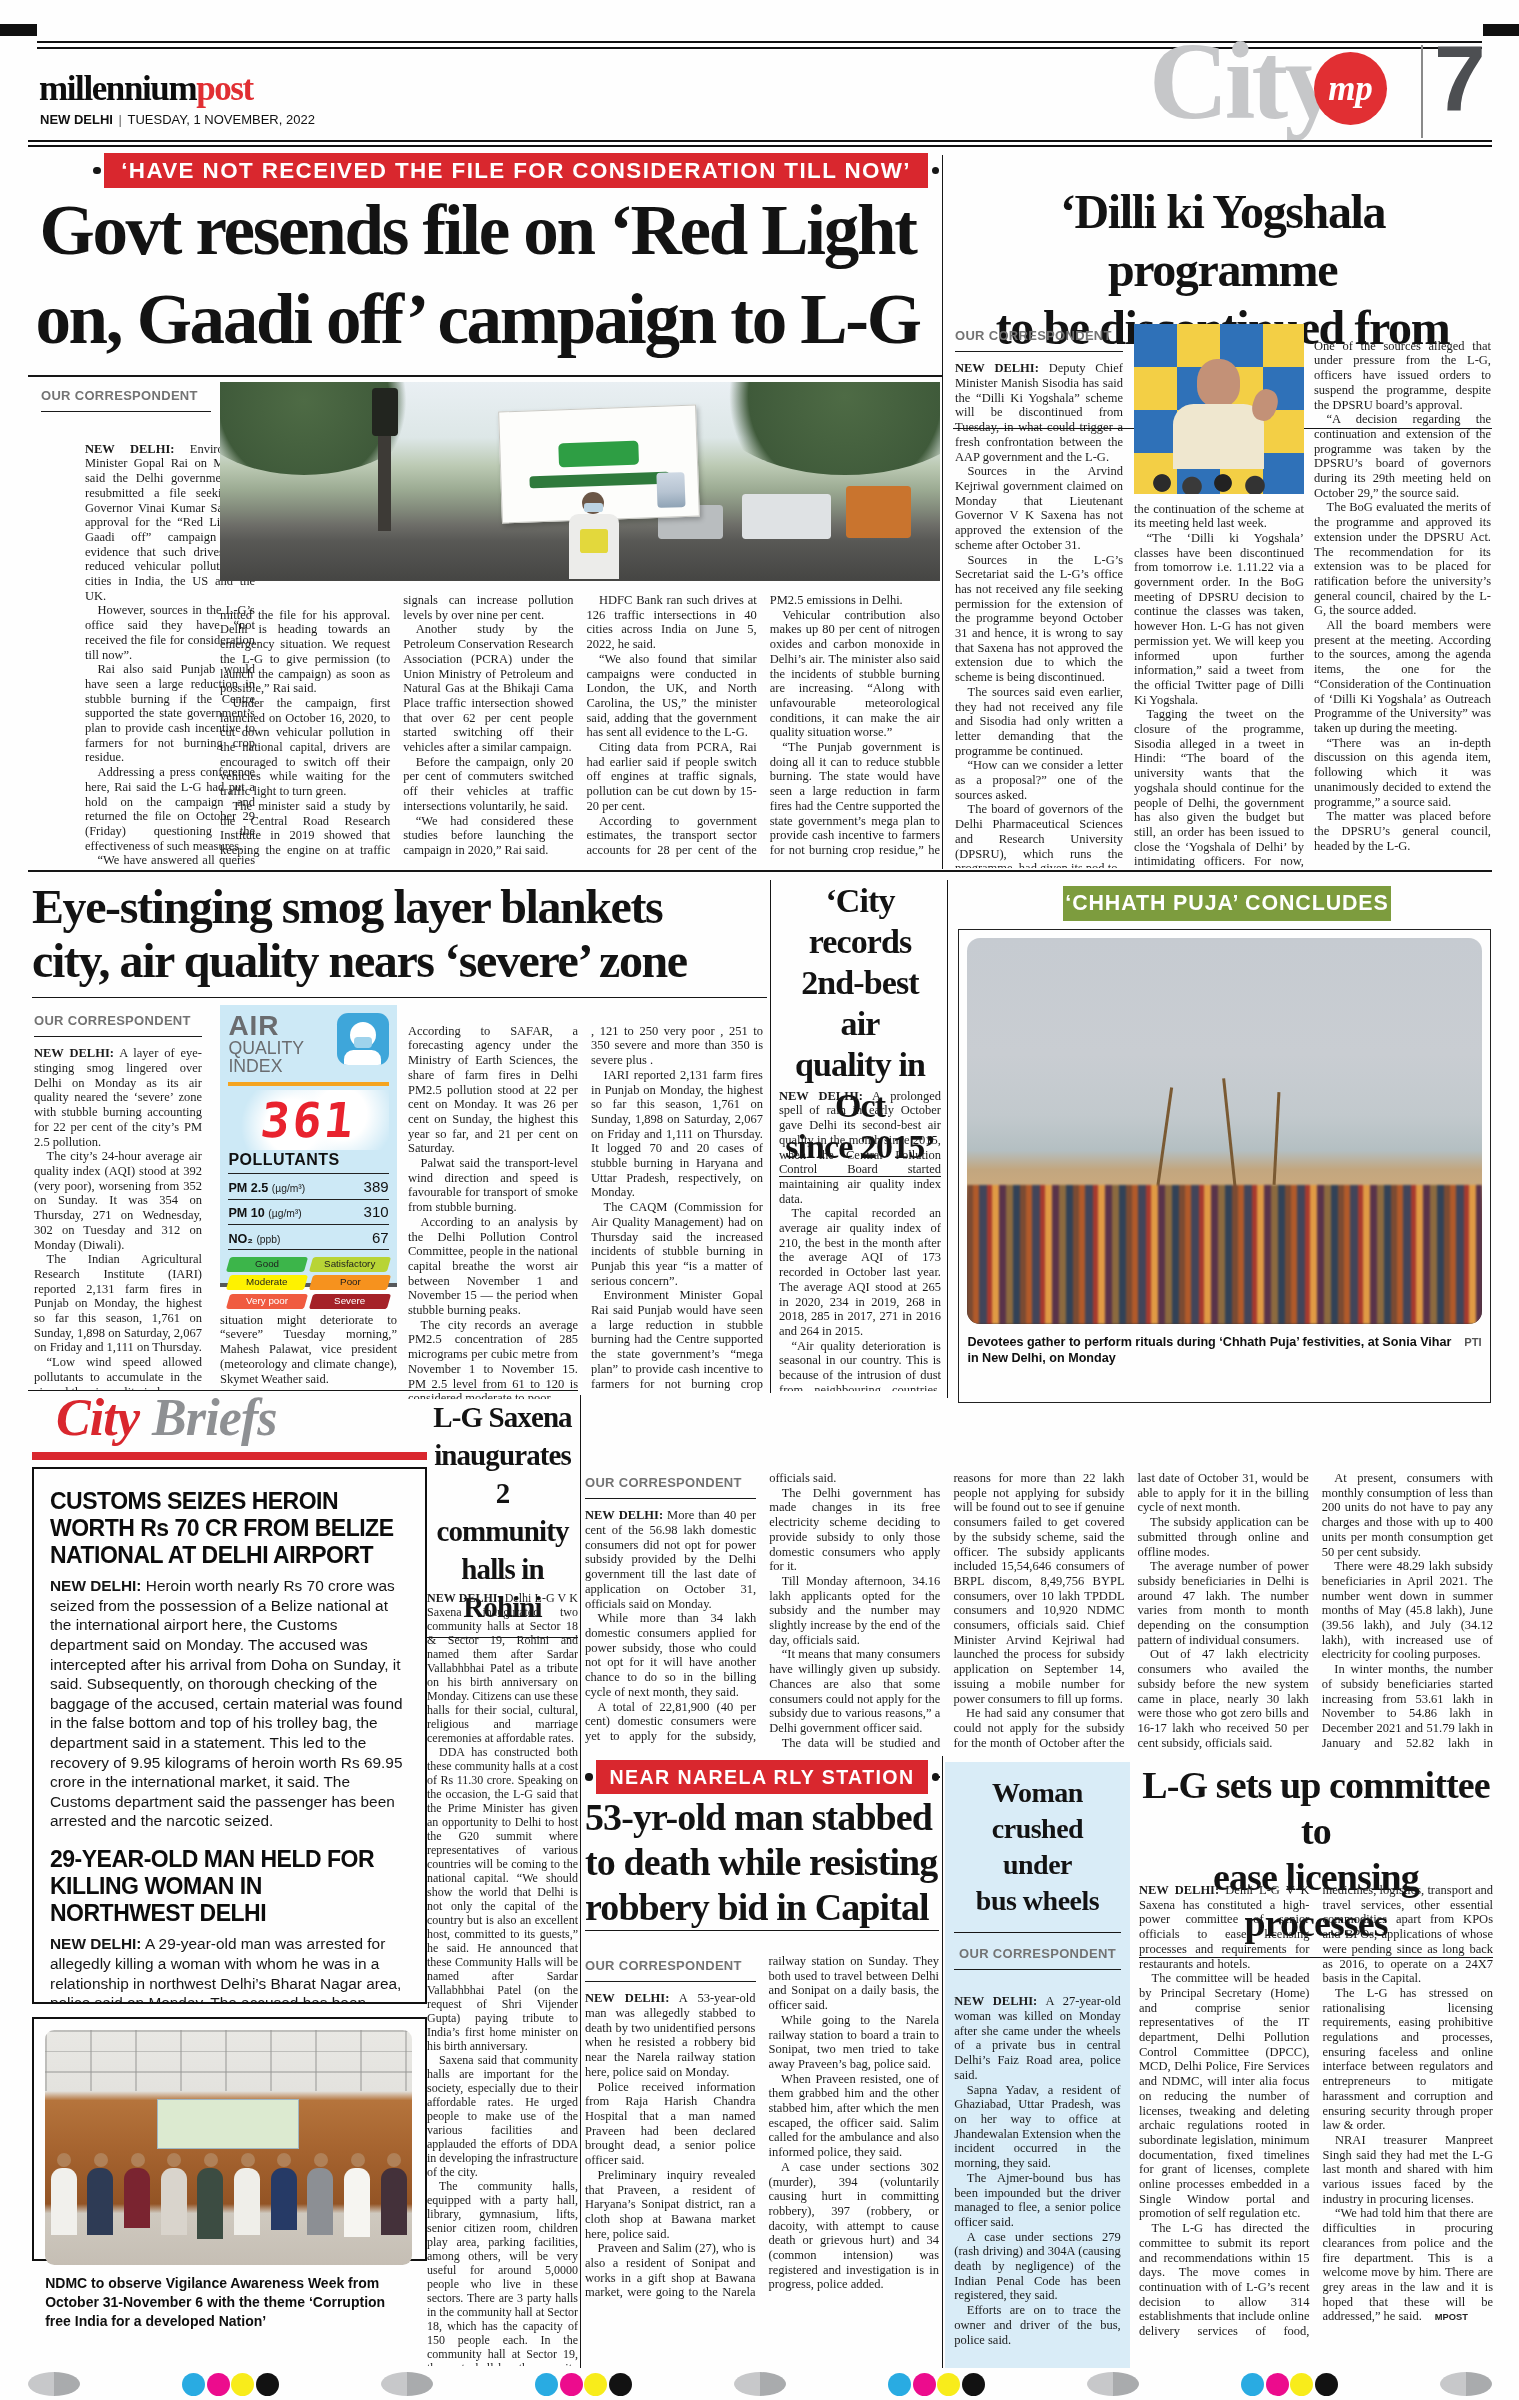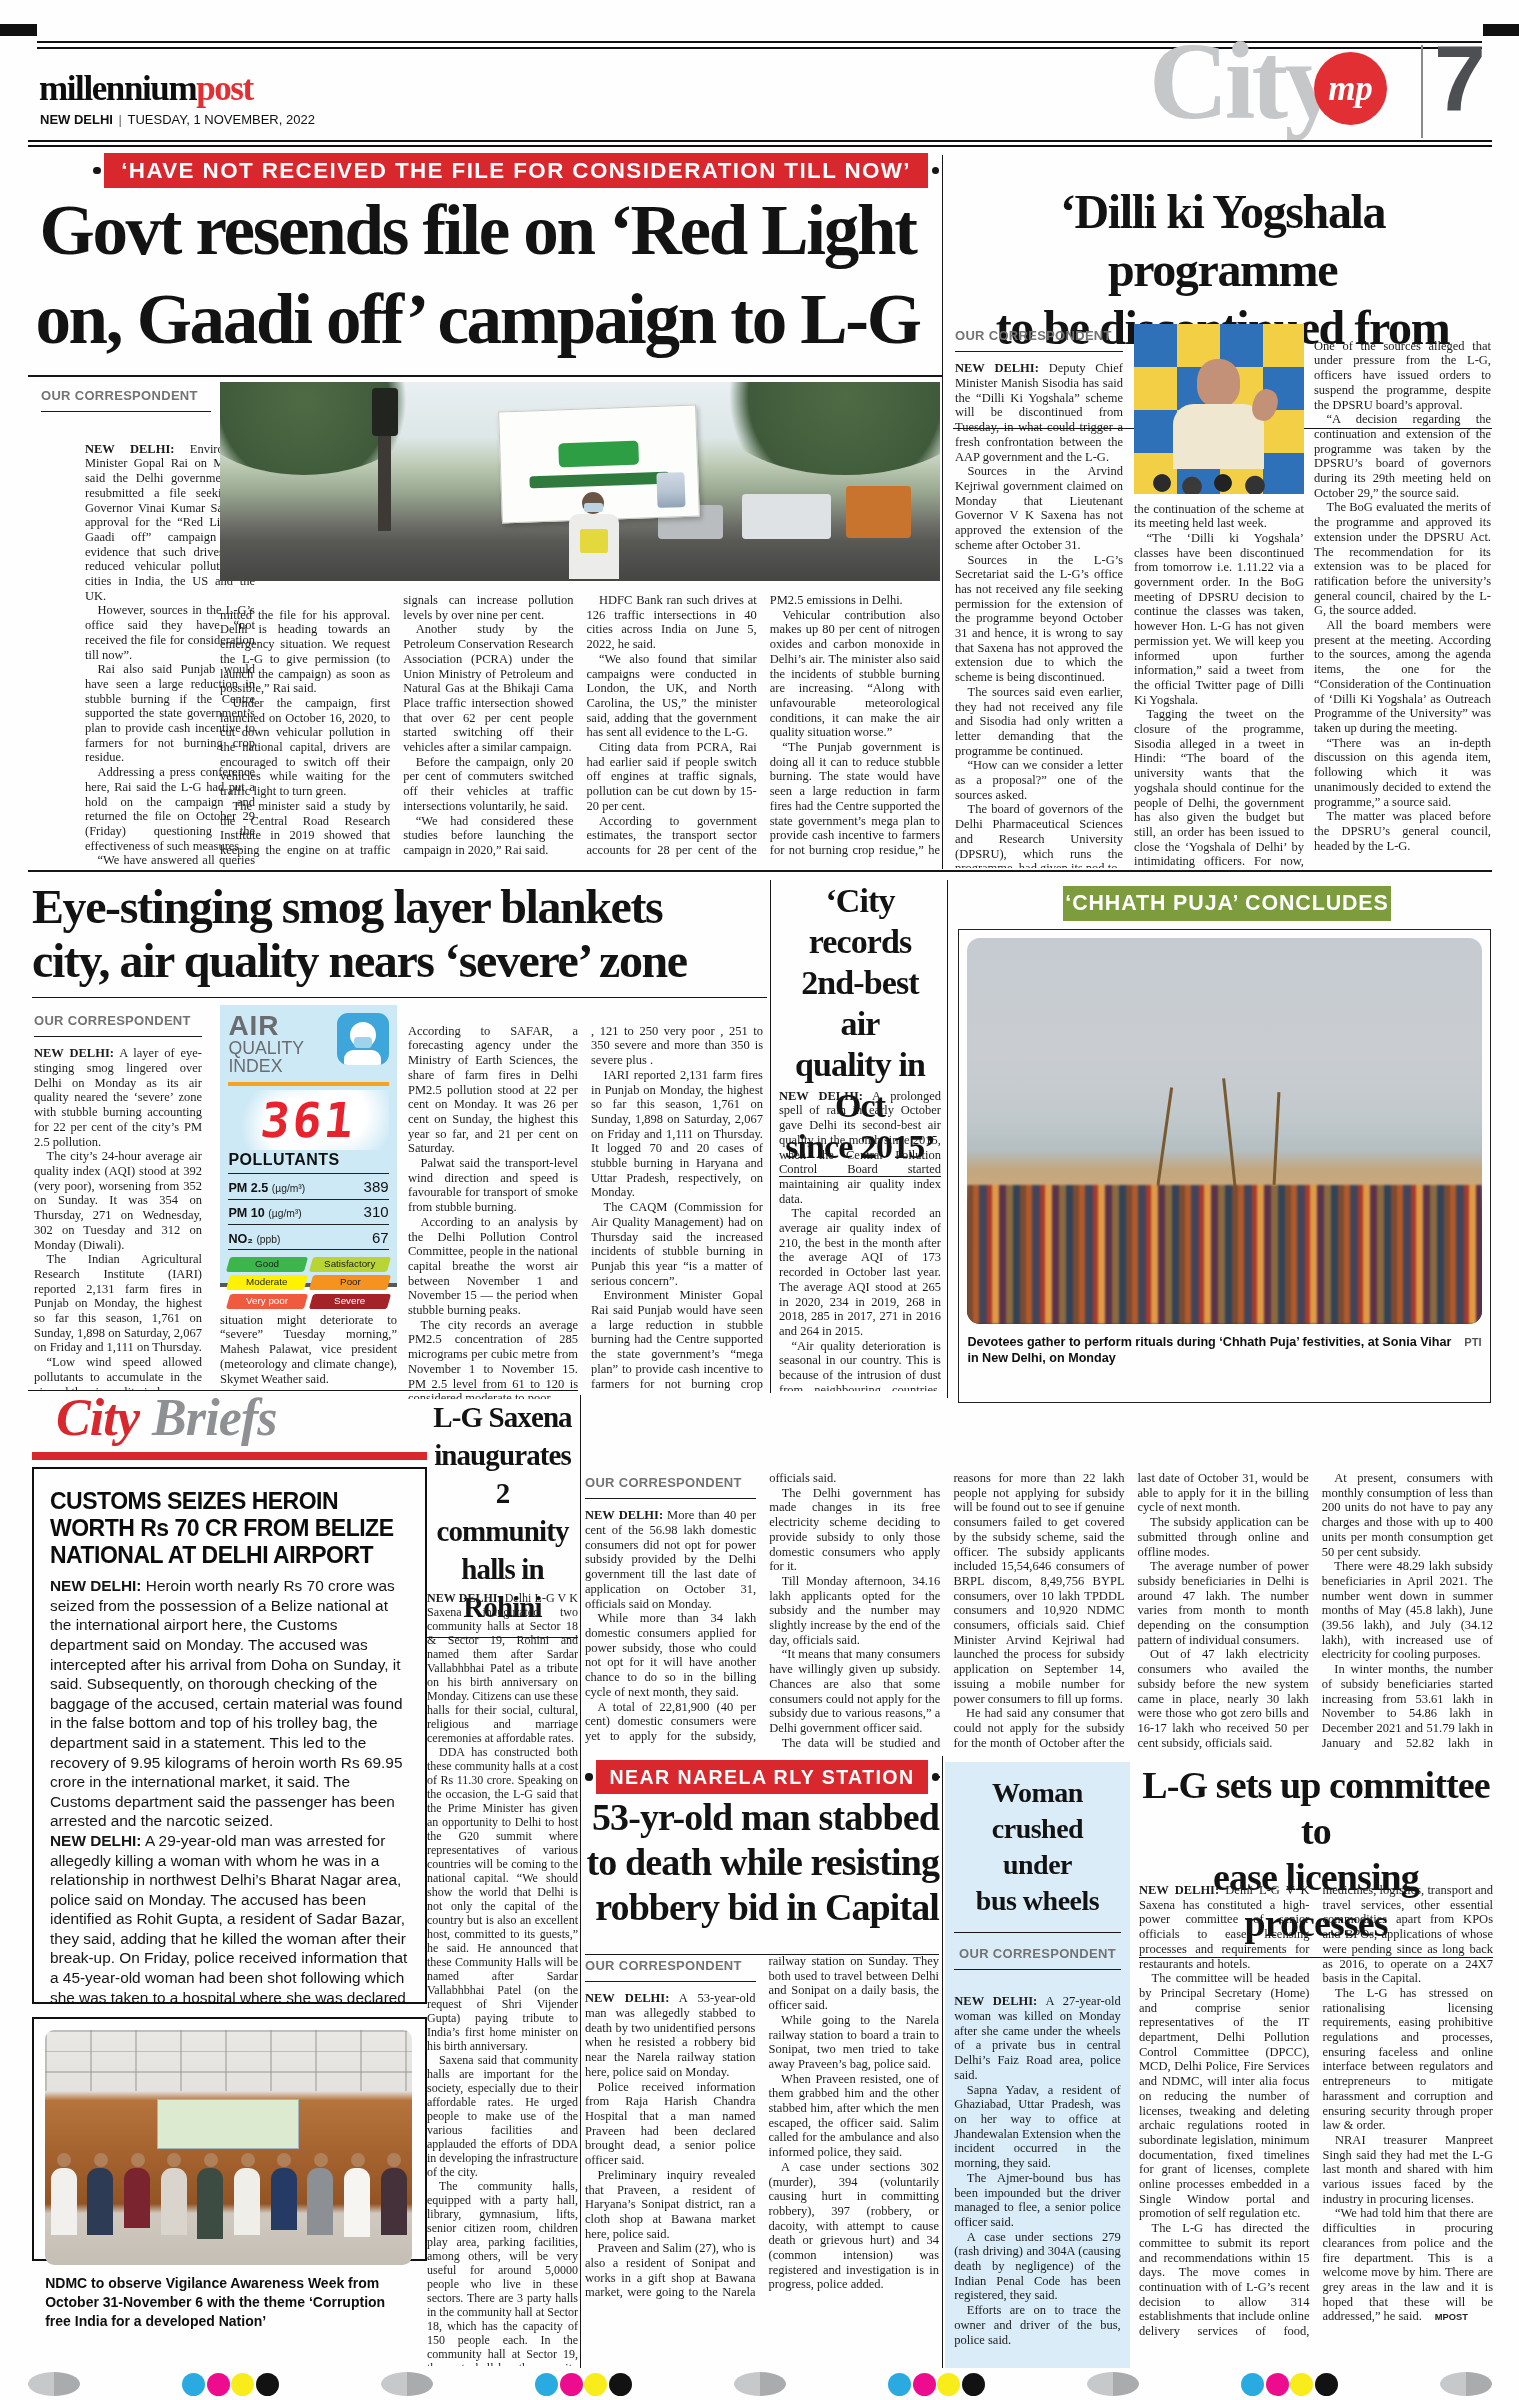--- a/index.html
+++ b/index.html
@@ -135,22 +135,22 @@
   .briefs-photo-caption{margin-top:9.3px;font:700 14px/18.6px "Liberation Sans",sans-serif;color:#0f0f0f;}
   
   #hl-halls{left:427px;top:1398px;width:151px;font-size:29px;line-height:38px;text-align:center;letter-spacing:-0.9px;
             border-bottom:1.9px solid #161616;padding-bottom:11.2px;}
   
   #hl-subsidy{left:582px;top:1400px;width:912px;font-size:46px;line-height:50px;text-align:center;letter-spacing:-1.4px;
               border-bottom:1.9px solid #161616;padding-bottom:9.3px;}
   .multicol{column-gap:13px;}
   .multicol .byline{break-inside:avoid;}
   
-  #hl-narela{left:585px;top:1795px;width:354px;font-size:38px;line-height:45px;text-align:right;letter-spacing:-0.9px;
-             border-bottom:1.9px solid #161616;padding-bottom:24px;}
+  #hl-narela{left:585px;top:1795px;width:354px;font-size:38px;line-height:45px;text-align:left;letter-spacing:-0.9px;
+             border-bottom:1.9px solid #161616;padding-bottom:0;}
   
   #bus-box{left:945px;top:1762px;width:185px;height:606px;background:#d9ecf7;box-sizing:border-box;padding:13px 9.3px;position:absolute;overflow:hidden;}
   #hl-bus{font-size:28px;line-height:36px;text-align:center;letter-spacing:-0.5px;border-bottom:1.4px solid #161616;padding-bottom:13px;}
   #bus-box .byline{text-align:center;margin-top:9.3px;}
   
   #hl-licensing{left:1139px;top:1762px;width:354px;font-size:38px;line-height:46px;text-align:center;letter-spacing:-0.9px;
                 border-bottom:1.9px solid #161616;padding-bottom:11.2px;}
   
   .marks-row{position:absolute;left:28px;top:2370px;width:1464px;height:28px;display:flex;justify-content:space-between;align-items:center;}
   .mark-ellipse{width:52px;height:24px;border-radius:50%;background:linear-gradient(90deg,#c7c8ca 50%,#a9abad 50%);}
@@ -398,20 +398,21 @@
 
   <div class="abs" id="briefs-title">
     <span class="t-red">City</span><span class="t-gray">Briefs</span>
   </div>
   <div id="briefs-rule"></div>
   <div class="abs" id="briefs-box">
     <div class="brief-heading">CUSTOMS SEIZES HEROIN WORTH Rs 70 CR FROM BELIZE NATIONAL AT DELHI AIRPORT</div>
     <div class="brief-body">
       <b class="dl">NEW DELHI:</b><span> Heroin worth nearly Rs 70 crore was seized from the possession of a Belize national at the international airport here, the Customs department said on Monday. The accused was intercepted after his arrival from Doha on Sunday, it said. Subsequently, on thorough checking of the baggage of the accused, certain material was found in the false bottom and top of his trolley bag, the department said in a statement. This led to the recovery of 9.95 kilograms of heroin worth Rs 69.95 crore in the international market, it said. The Customs department said the passenger has been arrested and the narcotic seized.</span>
     </div>
+    <div class="brief-heading" style="margin-top:15px">29-YEAR-OLD MAN HELD FOR KILLING WOMAN IN NORTHWEST DELHI</div>
     <div class="brief-body">
       <b class="dl">NEW DELHI:</b><span> A 29-year-old man was arrested for allegedly killing a woman with whom he was in a relationship in northwest Delhi’s Bharat Nagar area, police said on Monday. The accused has been identified as Rohit Gupta, a resident of Sadar Bazar, they said, adding that he killed the woman after their break-up. On Friday, police received information that a 45-year-old woman had been shot following which she was taken to a hospital where she was declared dead, officials said. During investigation, police analysed the CCTV cameras of nearby areas to identify the suspect. The police later nabbed the accused from the Civil Lines area here.</span>
     </div>
   </div>
   <div id="briefs-photo-box">
     <div id="photo-ndmc">
       <div class="ceiling"></div>
       <div class="bannerboard"></div>
       <div class="ndmc-people">
         <span></span>

